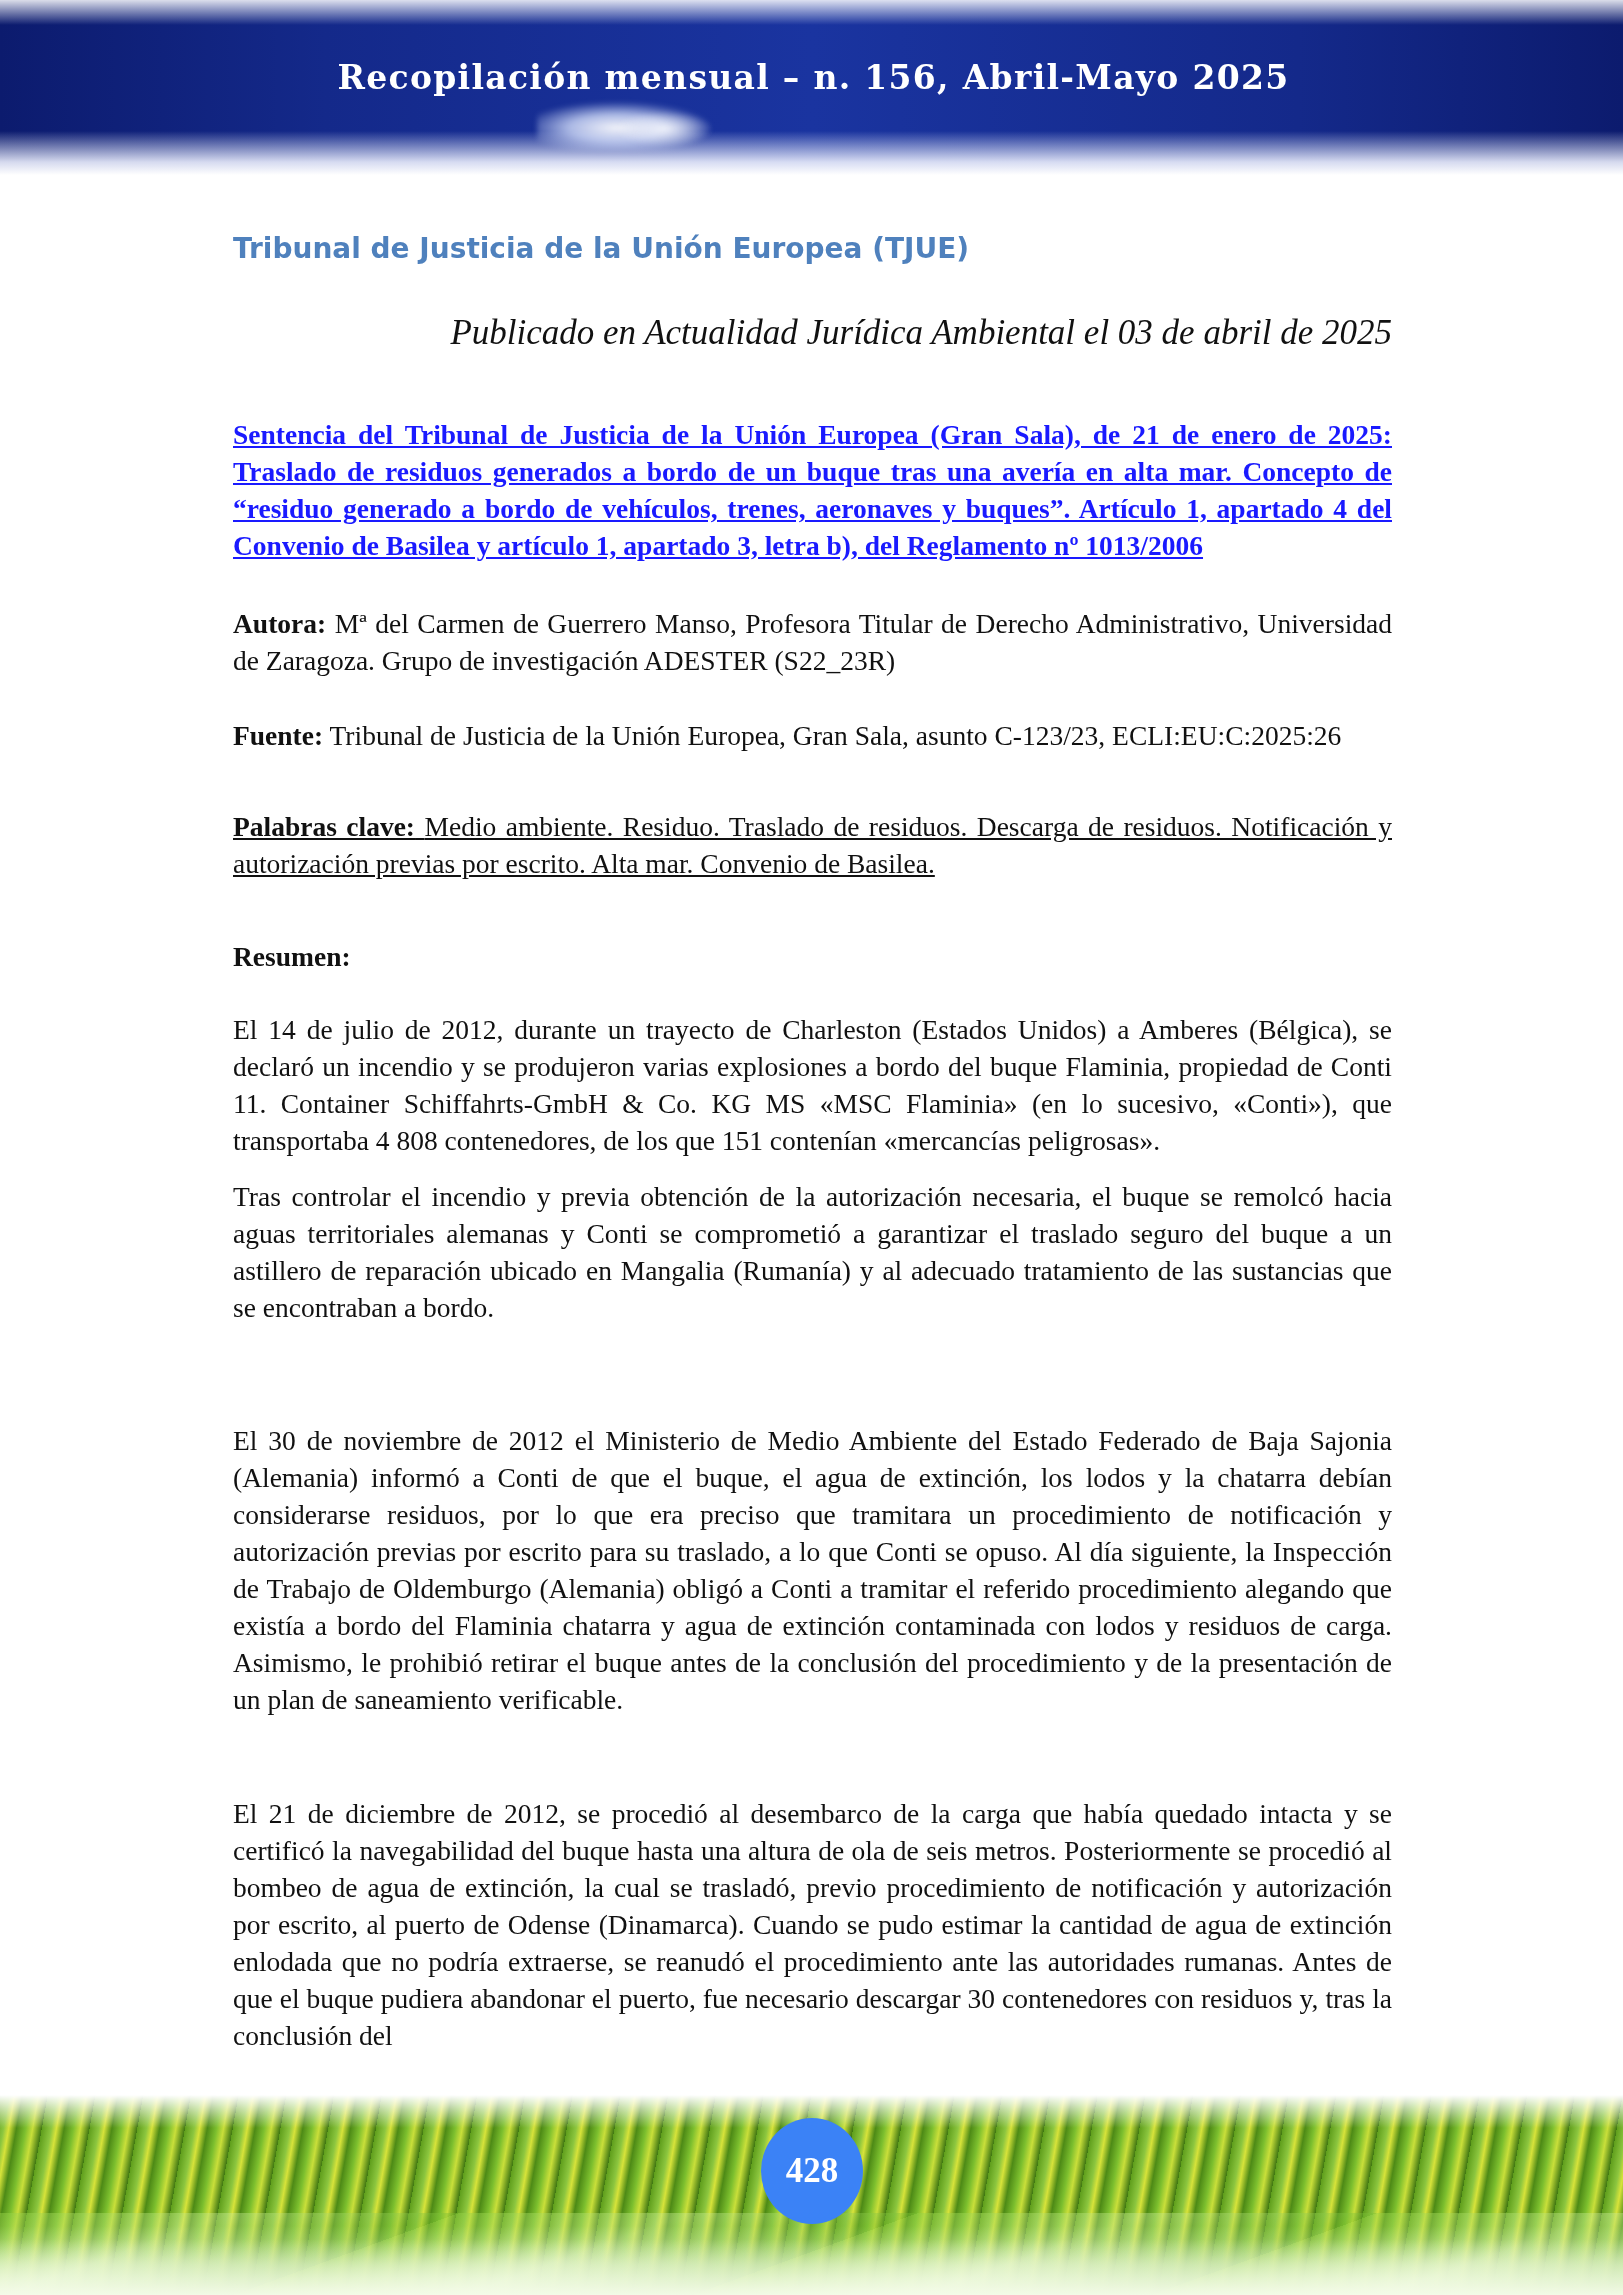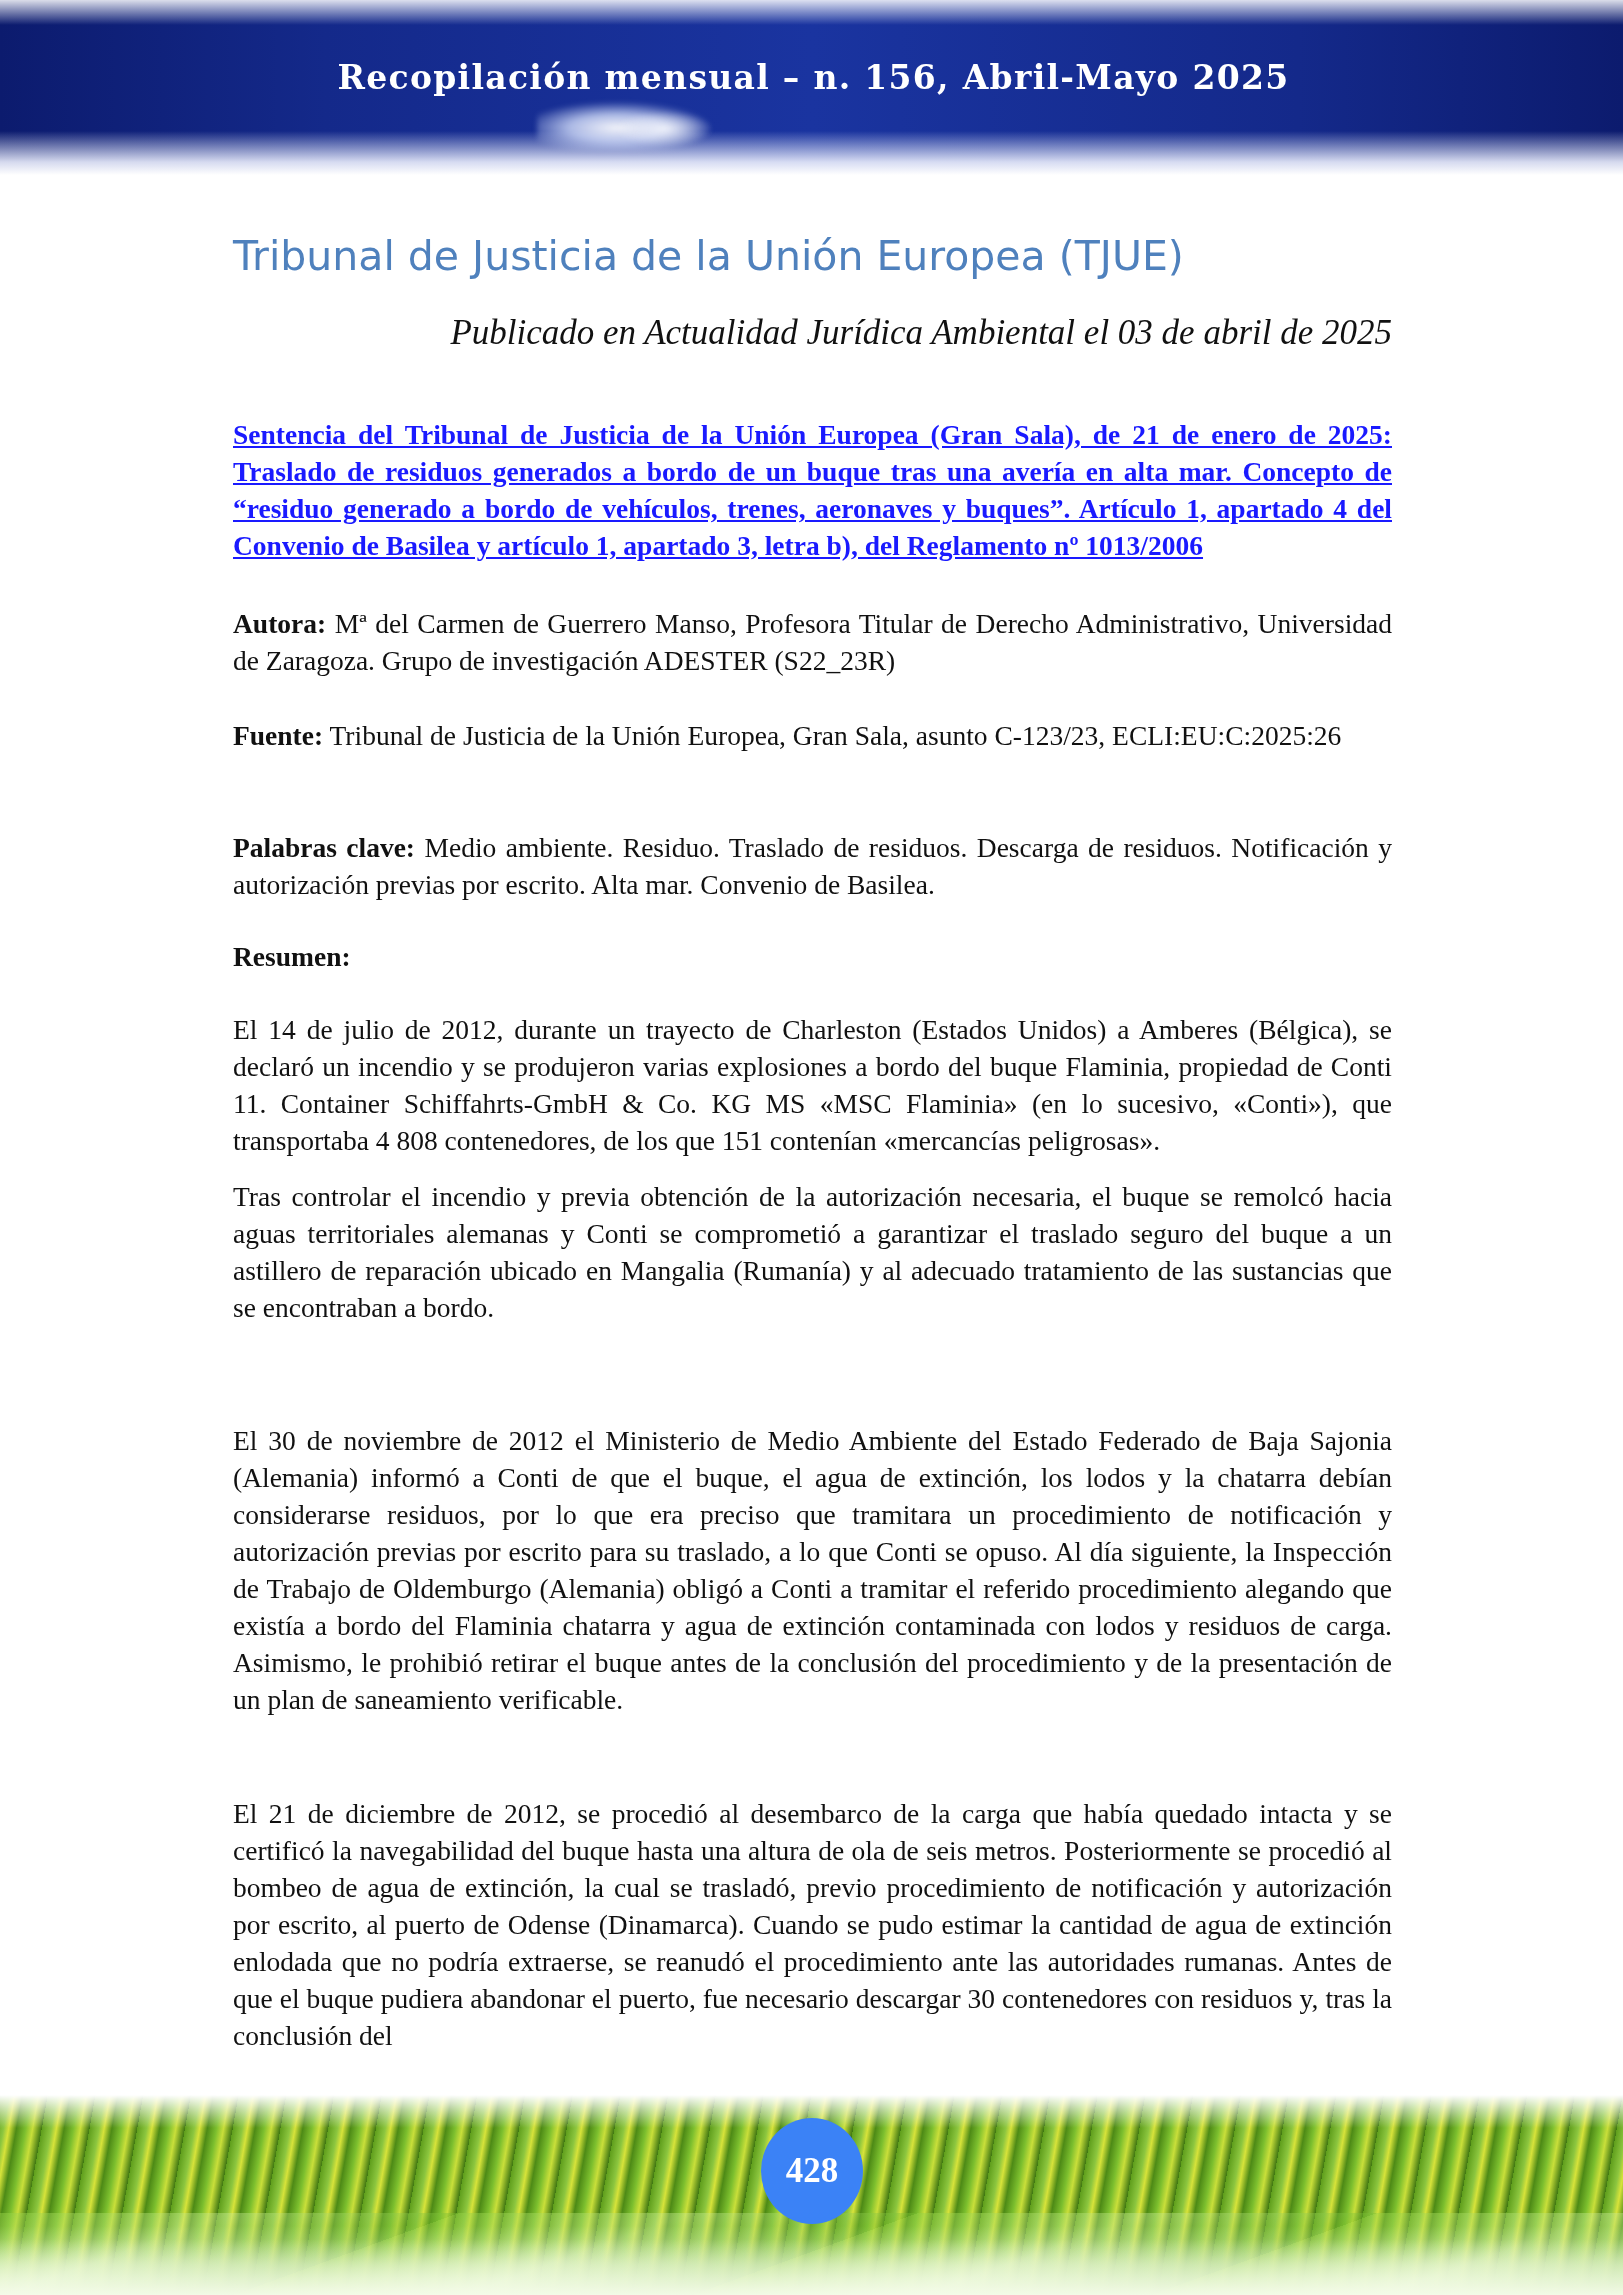--- a/index.html
+++ b/index.html
@@ -27,22 +27,22 @@
     background: radial-gradient(ellipse at 50% 50%, rgba(255,255,255,0.8) 0%, rgba(200,215,255,0) 70%);
     filter: blur(2px);
   }
   .header .title {
     position:absolute; left:4px; right:0; top:58px; text-align:center;
     color:#ffffff; font-weight:bold; font-size:33px; letter-spacing:1.3px;
     font-family:"DejaVu Serif","Liberation Serif",serif;
   }
   .section-title {
     position:absolute; left:233px; top:232px;
-    font-family:"DejaVu Sans","Liberation Sans",sans-serif; font-weight:normal;
-    font-size:41px; color:#4f81bd; letter-spacing:0px;
+    font-family:"DejaVu Sans","Liberation Sans",sans-serif; font-weight:bold;
+    font-size:28px; color:#4f81bd; letter-spacing:0px;
   }
   .published {
     position:absolute; left:233px; width:1159px; top:313px; text-align:right;
     font-style:italic; font-size:35px; color:#111;
   }
   .article-link {
     position:absolute; left:233px; width:1159px; top:384px;
     font-weight:bold; font-size:27.5px; line-height:37px; color:#1a1aff;
     text-decoration:underline; text-align:justify; text-align-last:left;margin-top:32px;
   }
@@ -102,21 +102,21 @@
 <div class="meta" style="top:605px;">
   <b>Autora:</b>
   <span>Mª del Carmen de Guerrero Manso, Profesora Titular de Derecho Administrativo, Universidad de Zaragoza. Grupo de investigación ADESTER (S22_23R)</span>
 </div>
 
 <div class="meta" style="top:717px;">
   <b>Fuente:</b>
   <span>Tribunal de Justicia de la Unión Europea, Gran Sala, asunto C-123/23, ECLI:EU:C:2025:26</span>
 </div>
 
-<div class="meta" style="top:829px;">
+<div class="meta" style="top:808px;text-decoration:underline;">
   <b>Palabras clave:</b>
   <span>Medio ambiente. Residuo. Traslado de residuos. Descarga de residuos. Notificación y autorización previas por escrito. Alta mar. Convenio de Basilea.</span>
 </div>
 
 <div class="heading-resumen">Resumen:</div>
 
 <div class="para" style="top:1011px;">El 14 de julio de 2012, durante un trayecto de Charleston (Estados Unidos) a Amberes (Bélgica), se declaró un incendio y se produjeron varias explosiones a bordo del buque Flaminia, propiedad de Conti 11. Container Schiffahrts-GmbH &amp; Co. KG MS «MSC Flaminia» (en lo sucesivo, «Conti»), que transportaba 4 808 contenedores, de los que 151 contenían «mercancías peligrosas».</div>
 <div class="para" style="top:1178px;">Tras controlar el incendio y previa obtención de la autorización necesaria, el buque se remolcó hacia aguas territoriales alemanas y Conti se comprometió a garantizar el traslado seguro del buque a un astillero de reparación ubicado en Mangalia (Rumanía) y al adecuado tratamiento de las sustancias que se encontraban a bordo.</div>
 <div class="para" style="top:1422px;">El 30 de noviembre de 2012 el Ministerio de Medio Ambiente del Estado Federado de Baja Sajonia (Alemania) informó a Conti de que el buque, el agua de extinción, los lodos y la chatarra debían considerarse residuos, por lo que era preciso que tramitara un procedimiento de notificación y autorización previas por escrito para su traslado, a lo que Conti se opuso. Al día siguiente, la Inspección de Trabajo de Oldemburgo (Alemania) obligó a Conti a tramitar el referido procedimiento alegando que existía a bordo del Flaminia chatarra y agua de extinción contaminada con lodos y residuos de carga. Asimismo, le prohibió retirar el buque antes de la conclusión del procedimiento y de la presentación de un plan de saneamiento verificable.</div>
 <div class="para" style="top:1795px;">El 21 de diciembre de 2012, se procedió al desembarco de la carga que había quedado intacta y se certificó la navegabilidad del buque hasta una altura de ola de seis metros. Posteriormente se procedió al bombeo de agua de extinción, la cual se trasladó, previo procedimiento de notificación y autorización por escrito, al puerto de Odense (Dinamarca). Cuando se pudo estimar la cantidad de agua de extinción enlodada que no podría extraerse, se reanudó el procedimiento ante las autoridades rumanas. Antes de que el buque pudiera abandonar el puerto, fue necesario descargar 30 contenedores con residuos y, tras la conclusión del</div>

